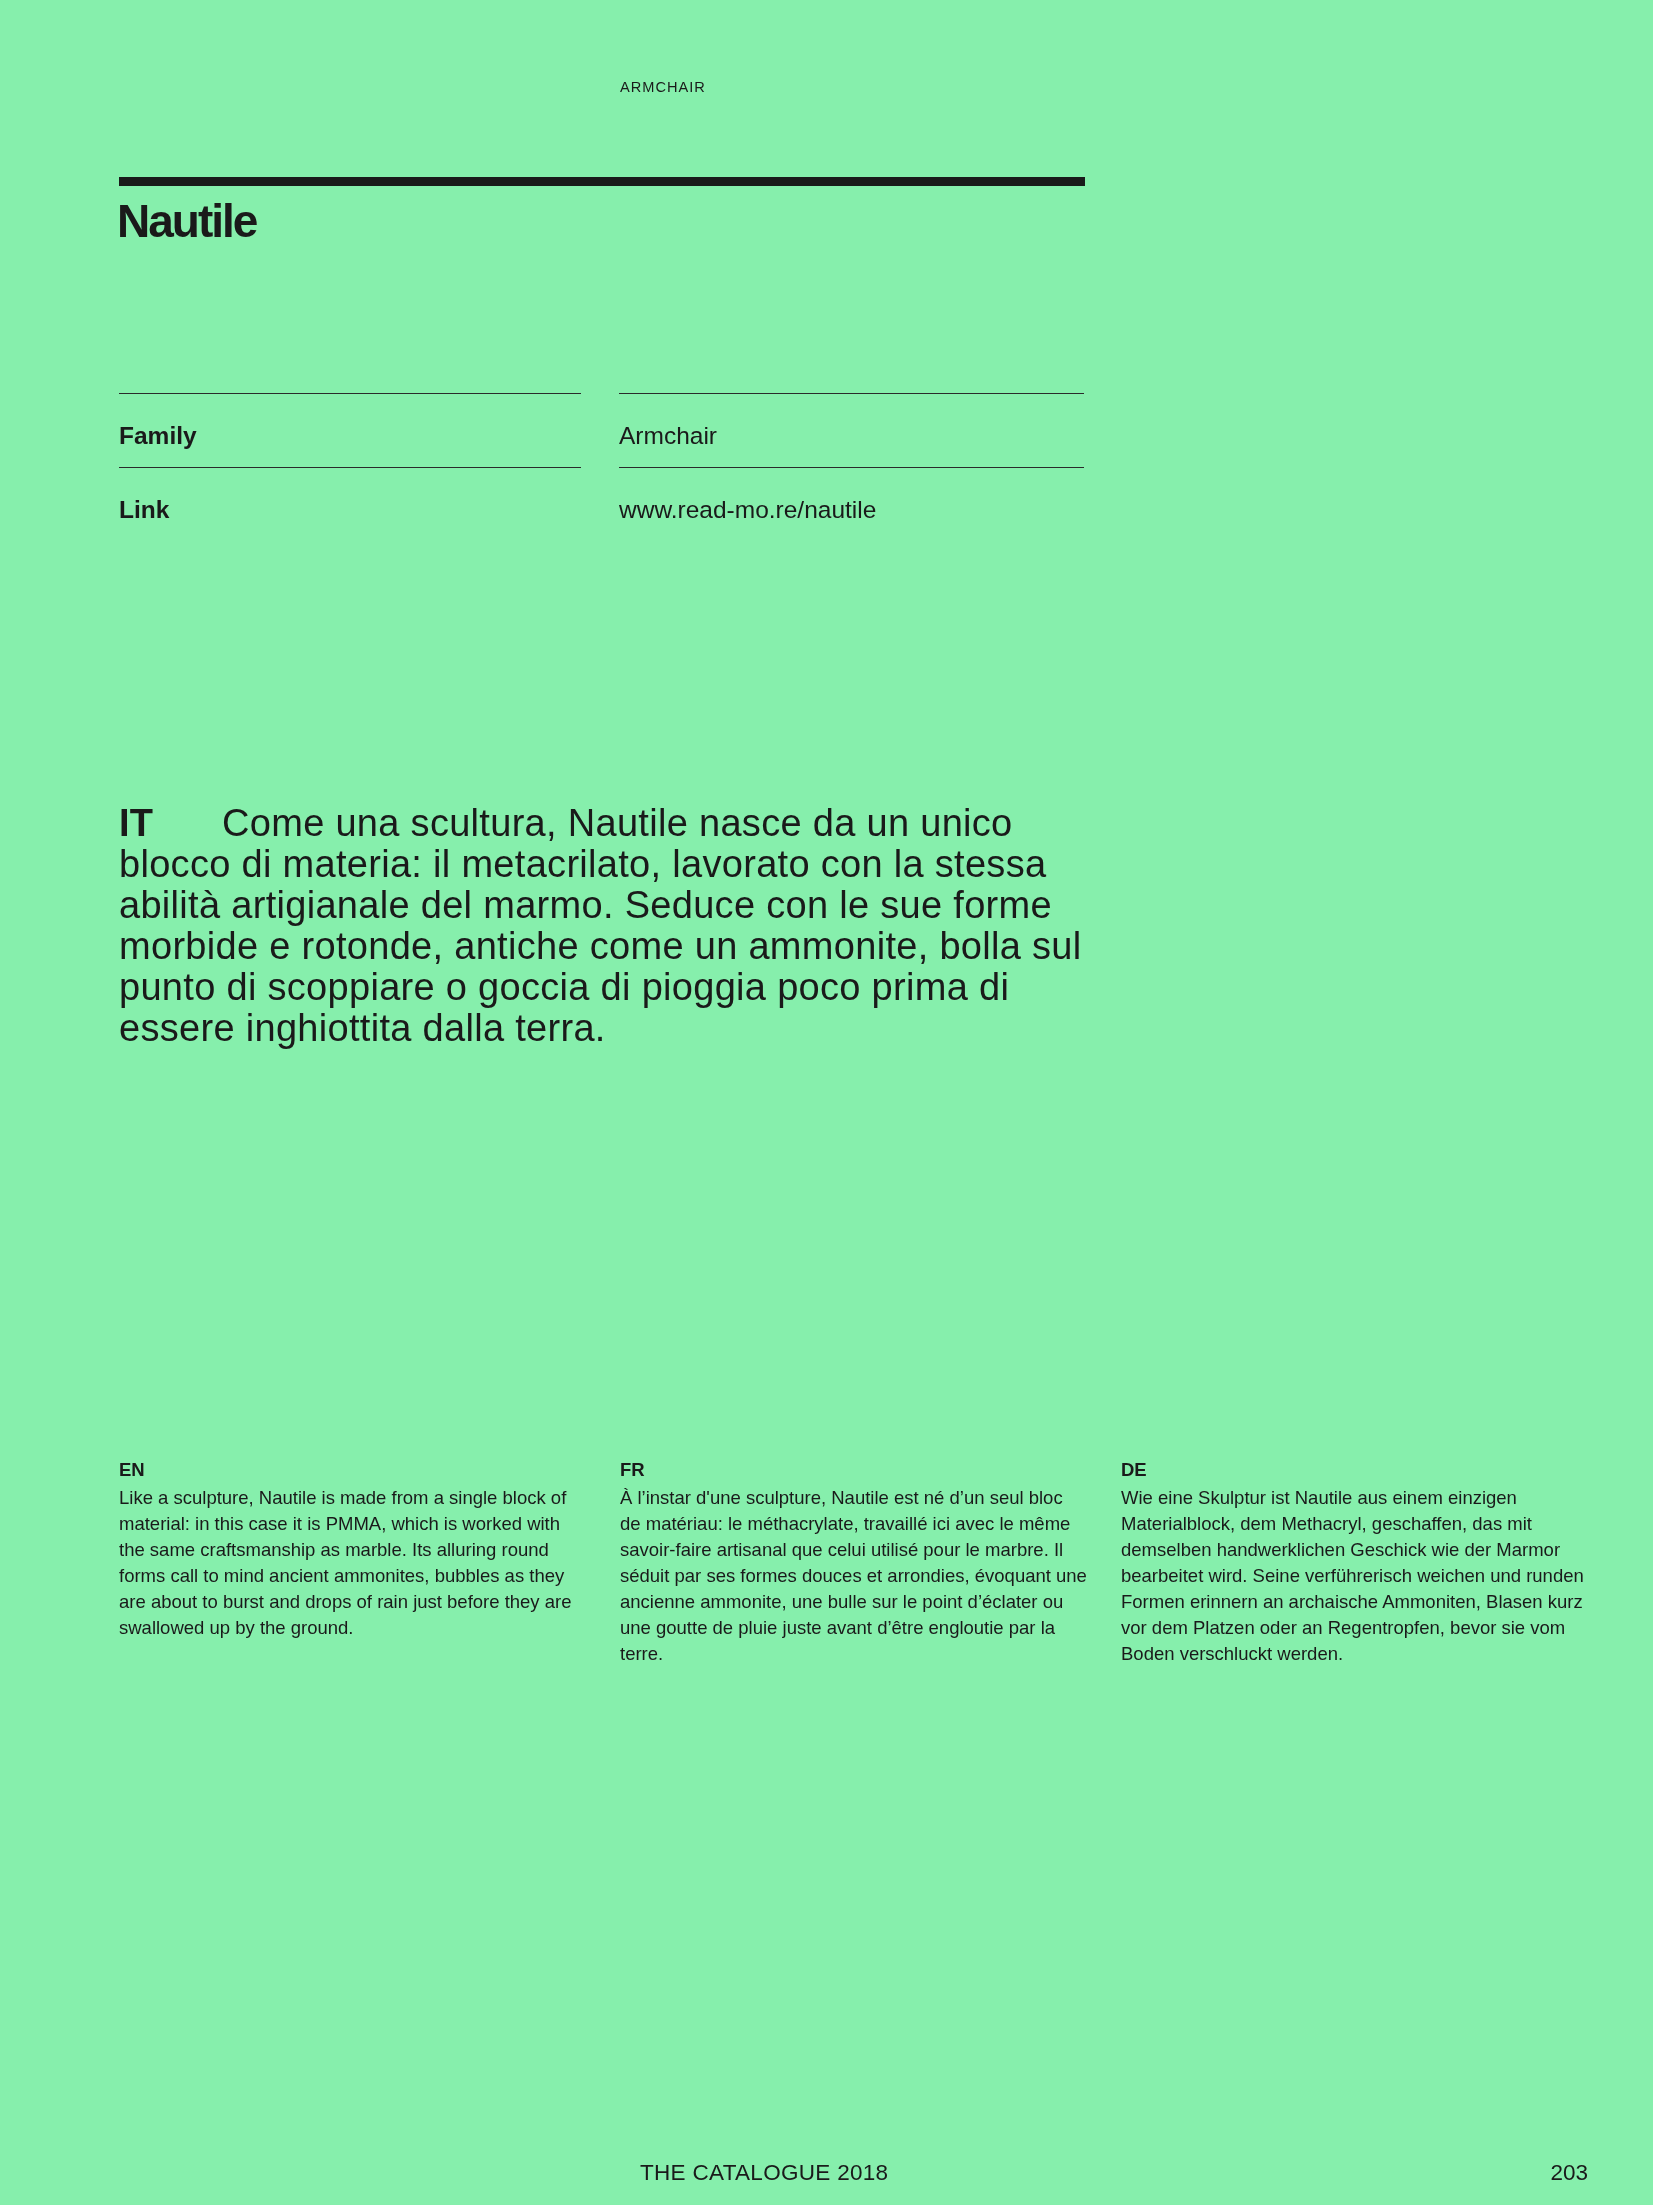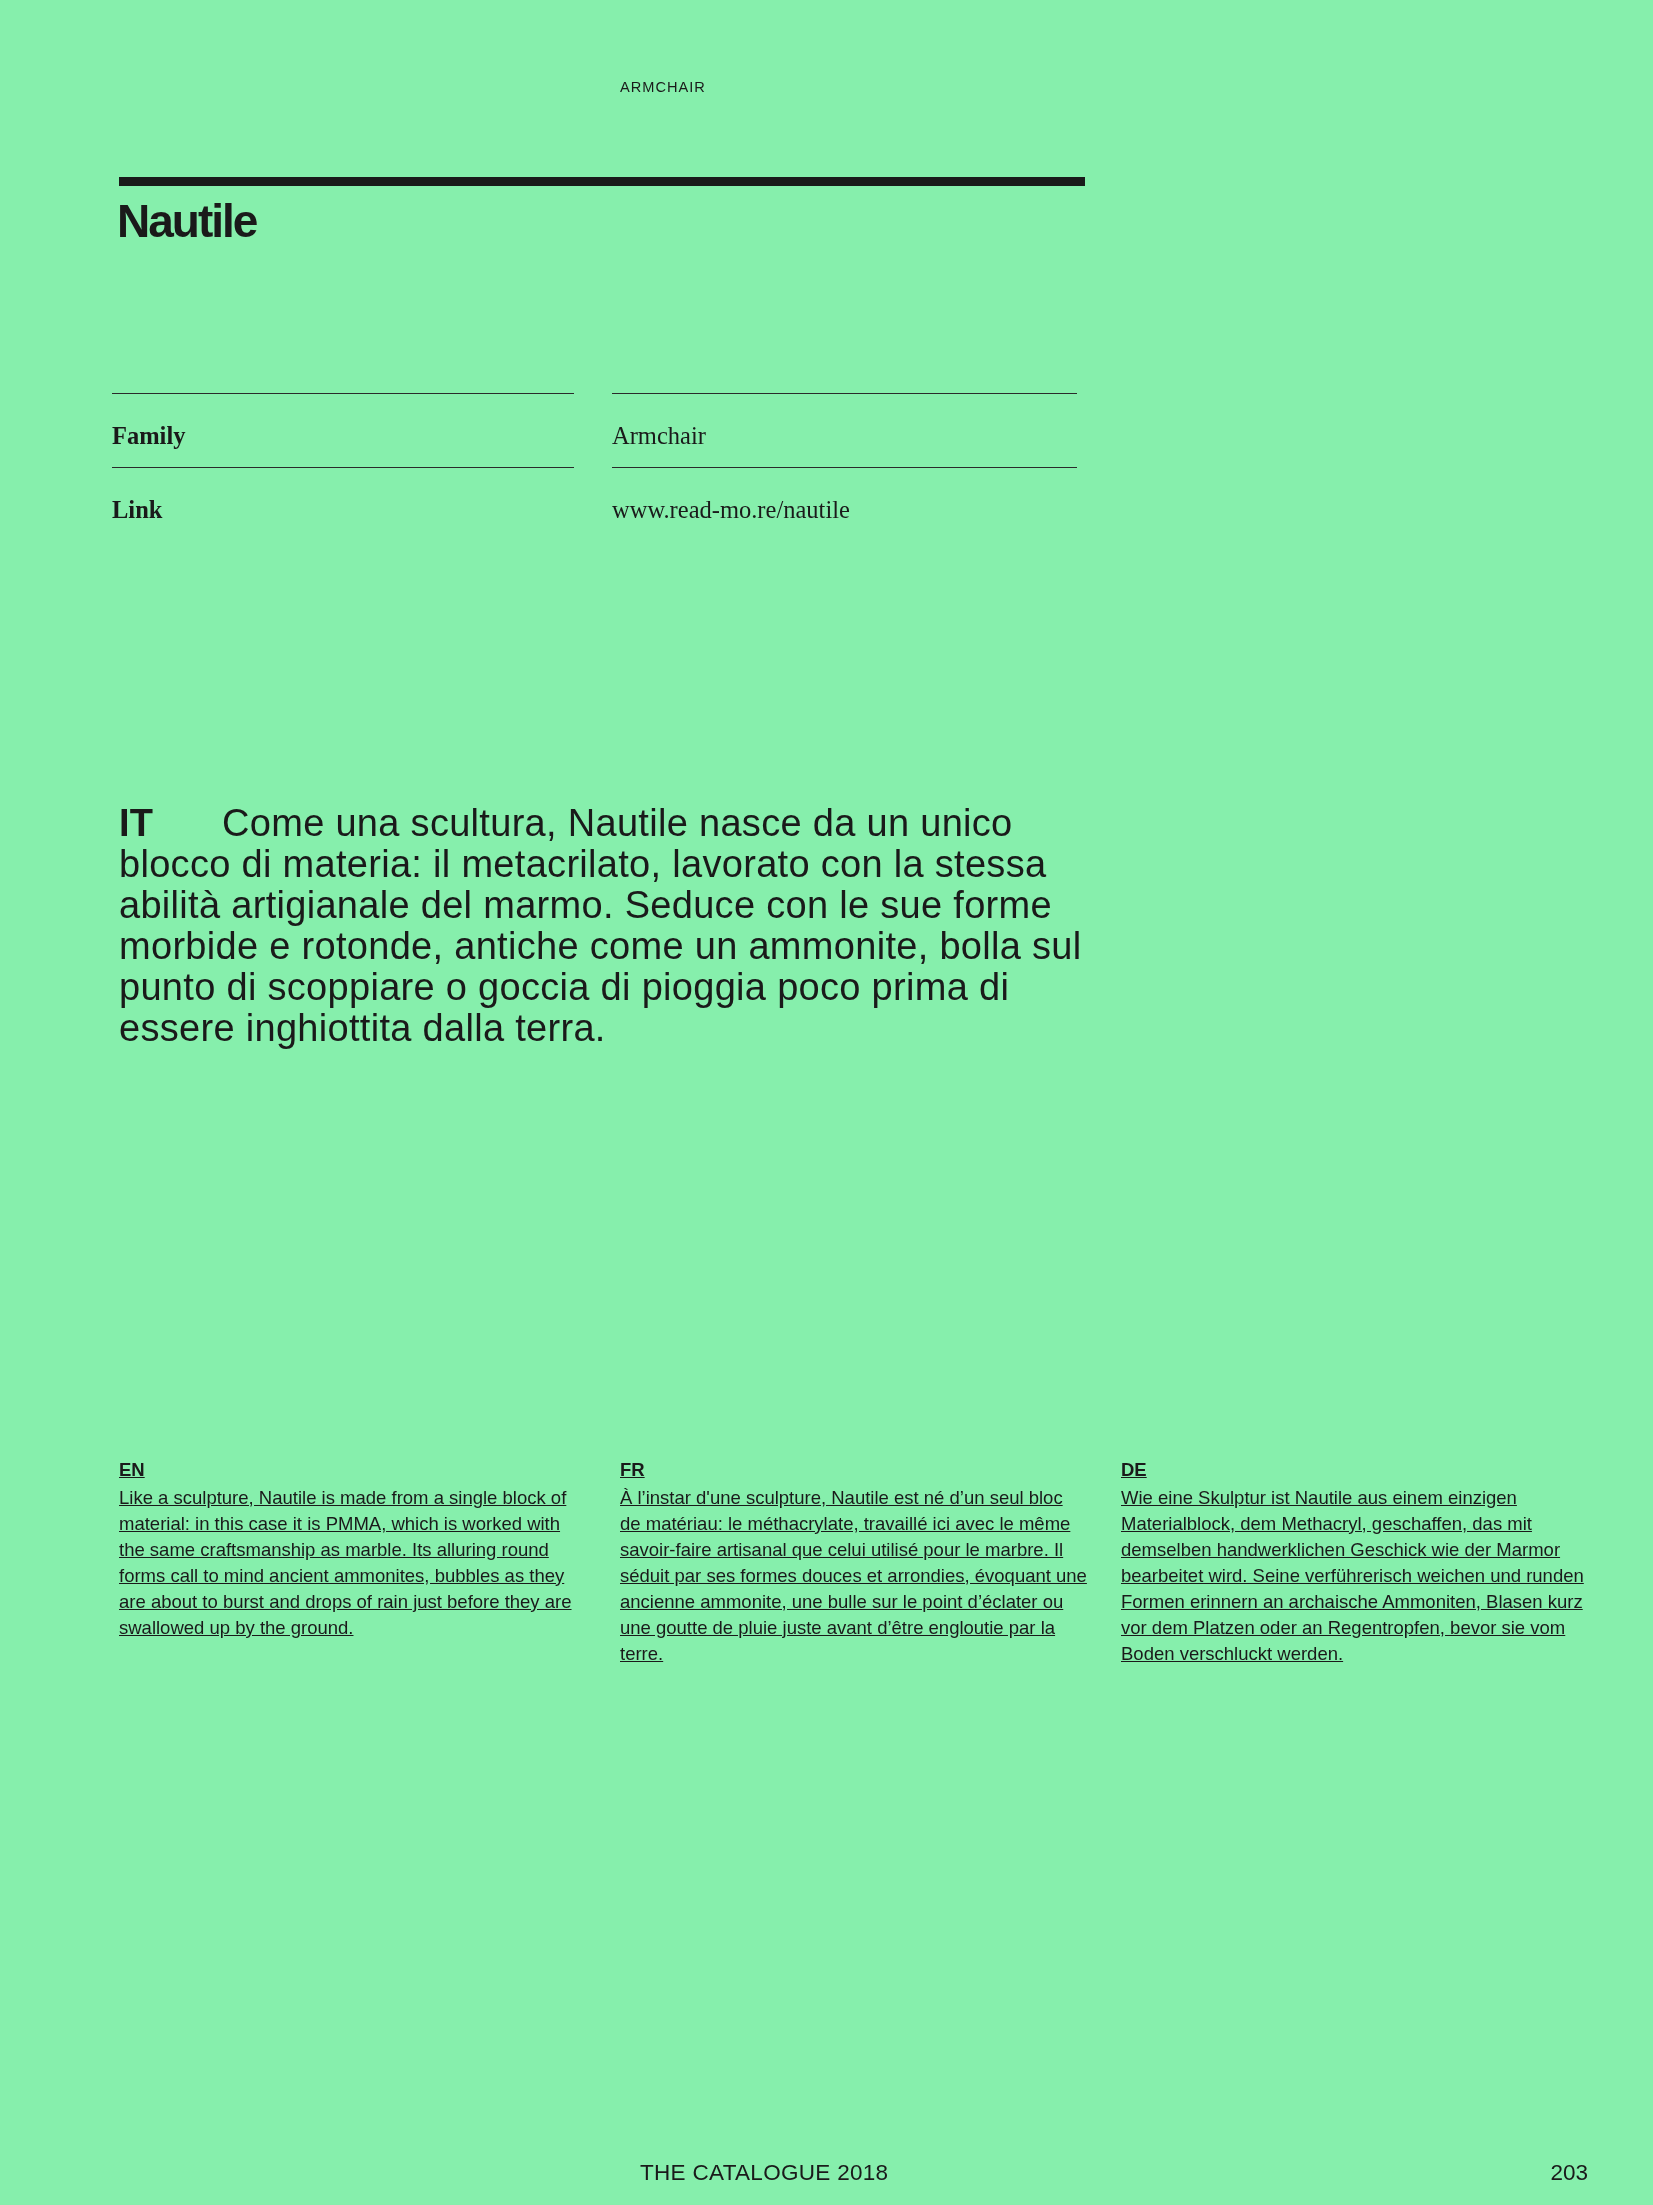--- a/index.html
+++ b/index.html
@@ -32,23 +32,22 @@
     left: 117px; top: 197px;
     font-size: 46px;
     font-weight: 700;
     letter-spacing: -2px;
     line-height: 1.05;
     color: #1a1a1a;
   }
 
   .specs {
     position: absolute;
-    left: 112px; top: 393px;
+    left: 119px; top: 393px;
     width: 966px;
-    font-family: Liberation Serif, serif;
   }
   .spec-row {
     display: grid;
     grid-template-columns: 462px 465px;
     column-gap: 38px;
   }
   .spec-row .cell {
     border-top: 1.3px solid #2a2a2a;
     padding-top: 29px;
     height: 74px;
@@ -74,21 +73,20 @@
     font-weight: 700;
   }
 
   .translations .col {
     position: absolute;
     top: 1457px;
     width: 468px;
     font-size: 18.5px;
     line-height: 26px;
     color: #1a1a1a;
-    text-decoration: underline;
   }
   .col-en { left: 119px; }
   .col-fr { left: 620px; }
   .col-de { left: 1121px; }
   .lang-heading {
     font-weight: 700;
     font-size: 18.5px;
     line-height: 25px;
     margin-bottom: 2.6px;
   }

